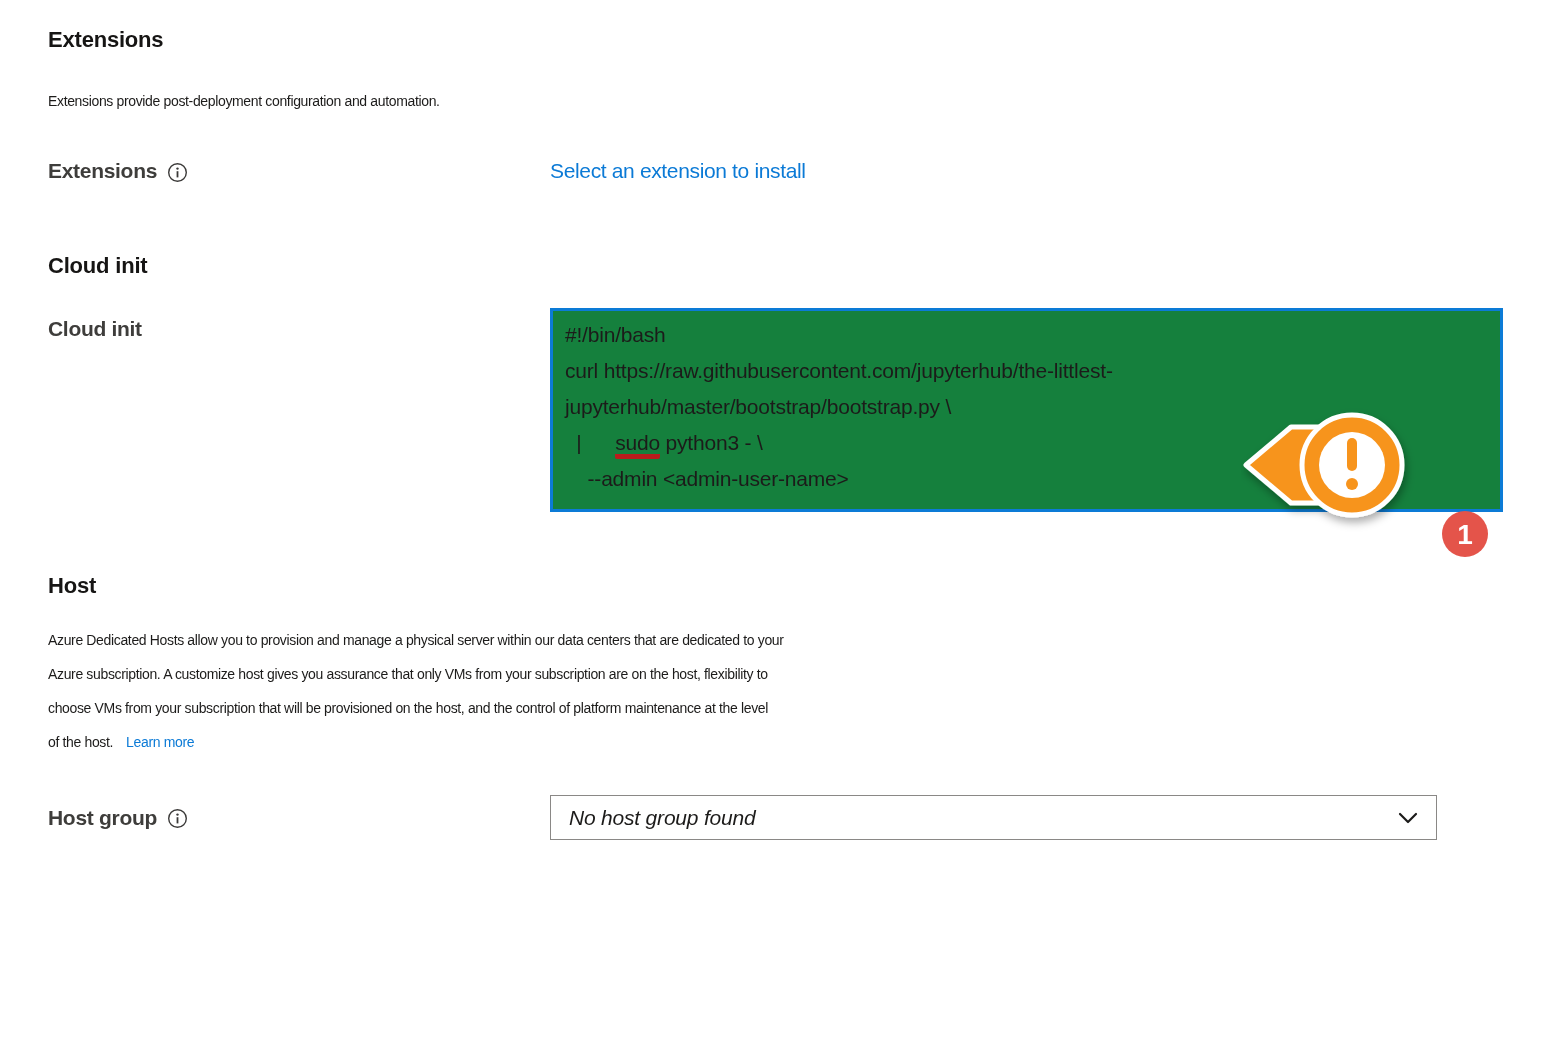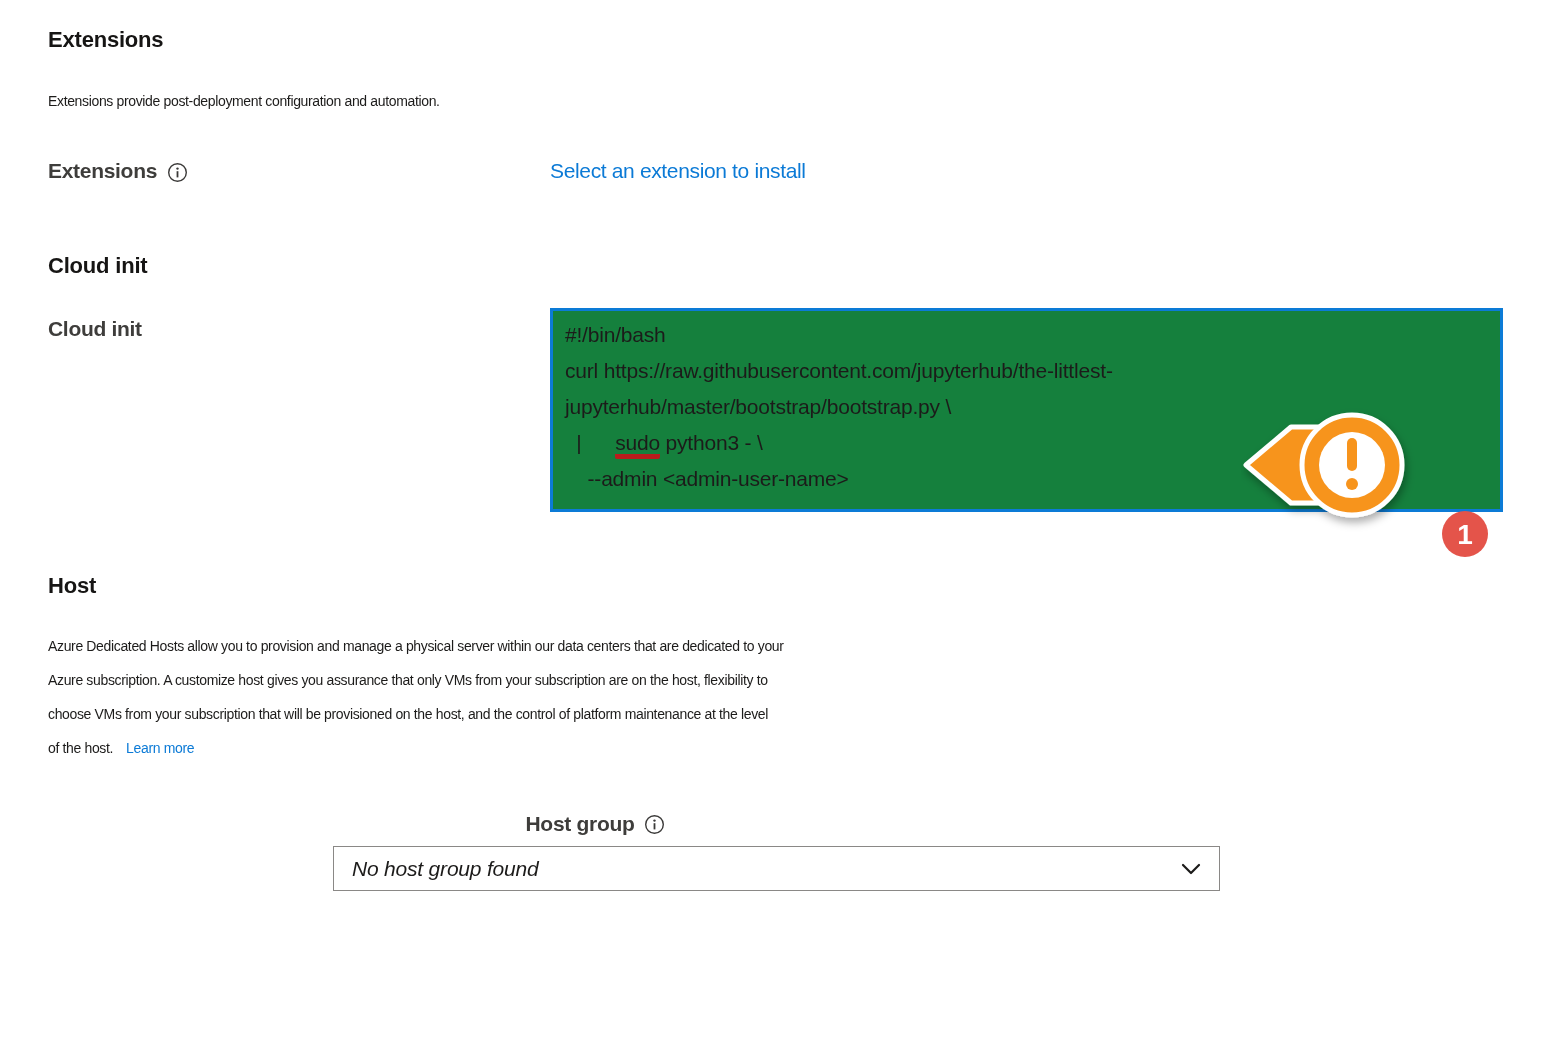--- a/index.html
+++ b/index.html
@@ -52,21 +52,21 @@
   .field-control { flex: 1; }
   .select-ext-link { font-size: 21px; line-height: 30px; }
 
   
   .mb-ext-title { margin-bottom: 30px; }
   .mb-ext-para  { margin-bottom: 38px; }
   .mb-ext-row   { margin-bottom: 66px; }
   .mb-ci-title  { margin-bottom: 28px; }
   .mb-ci-para   { margin-bottom: 40px; }
   .mb-ci-row    { margin-bottom: 60px; }
-  .mb-host-title{ margin-bottom: 29px; }
+  .mb-host-title{ margin-bottom: 23px; }
   .mb-host-para { margin-bottom: 36px; }
   .label-pt { padding-top: 6px; }
 
   
   .code-editor {
     position: relative;
     width: 953px;
     height: 204px;
     border: 3px solid #0c7bd6;
     background: #15803d;
@@ -98,21 +98,21 @@
     padding: 0 18px;
     cursor: pointer;
   }
   .dropdown-value {
     font-size: 21px;
     font-style: italic;
     letter-spacing: -0.2px;
     color: #1c1b1a;
   }
   .chevron { margin-left: auto; flex-shrink: 0; }
-  .row-host { align-items: center; flex-direction: column; }
+  .row-host { align-items: center; }
   .row-host .field-label { line-height: 45px; }
 </style>
 </head>
 <body>
 
 <div class="page">
 
   <h2 class="section-title mb-ext-title">Extensions</h2>
   <div class="para-line mb-ext-para">Extensions provide post-deployment configuration and automation.</div>
 

